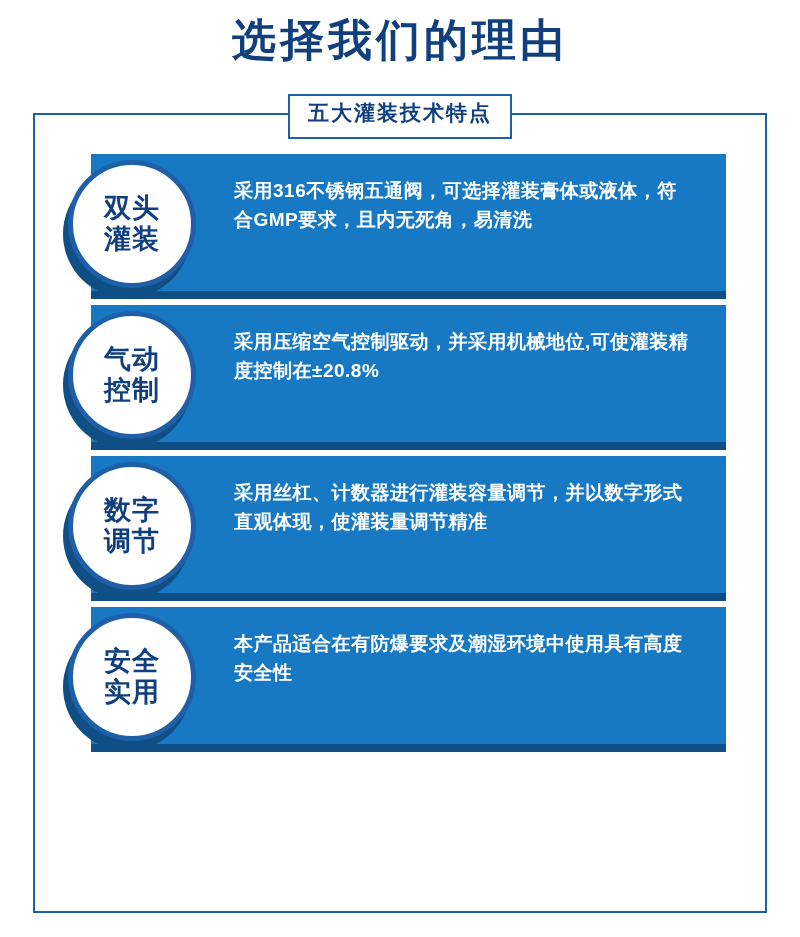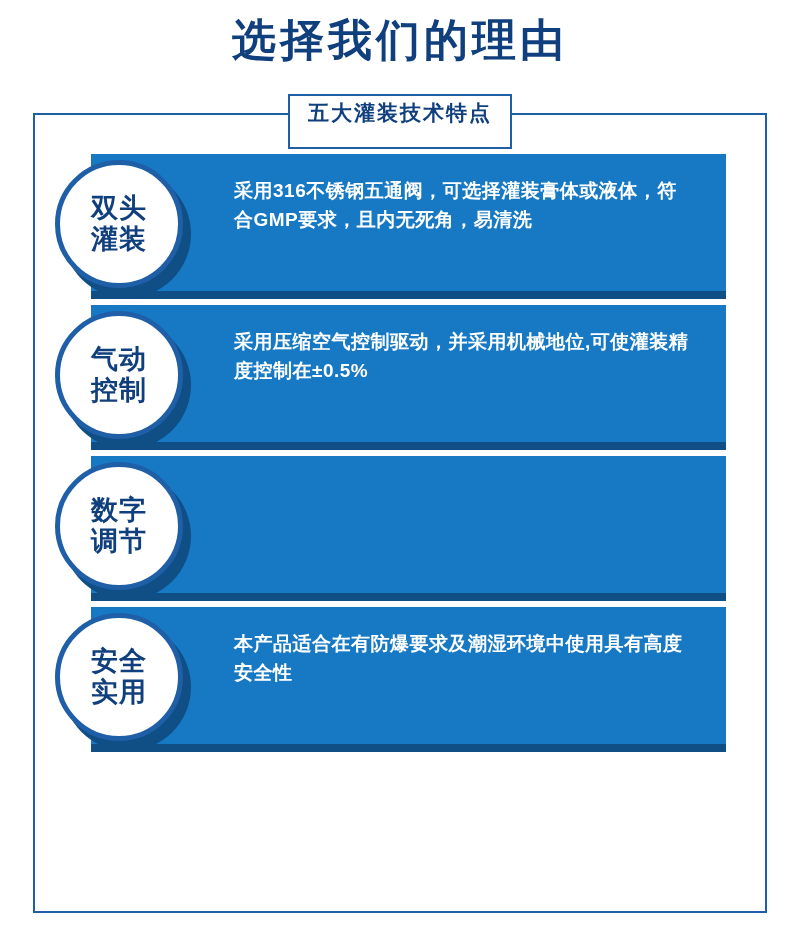--- a/index.html
+++ b/index.html
@@ -44,21 +44,21 @@
     right: 0;
     top: 94px;
     text-align: center;
     height: 40px;
     z-index: 5;
   }
   .subtitle {
     display: inline-block;
     background: #ffffff;
     border: 2px solid #1f5fa8;
-    padding: 5px 18px 23px 18px;
+    padding: 5px 18px 13px 18px;
     font-size: 21px;
     font-weight: bold;
     color: #103f7d;
     letter-spacing: 2px;
     line-height: 1.1;
   }
   .items {
     position: absolute;
     left: 33px;
     top: 148px;
@@ -91,21 +91,21 @@
     top: 28px;
     width: 455px;
     font-size: 19px;
     line-height: 1.55;
     color: #ffffff;
     font-weight: bold;
     letter-spacing: 0.5px;
   }
   .badge {
     position: absolute;
-    left: 22px;
+    left: 35px;
     top: 12px;
     width: 128px;
     height: 128px;
     border-radius: 50%;
     background: #ffffff;
     border: 5px solid #1f5fa8;
     box-sizing: border-box;
     display: flex;
     align-items: center;
     justify-content: center;
@@ -156,31 +156,32 @@
       <div class="badge-shadow"></div>
       <div class="badge">
         <span class="badge-text">双头
 灌装</span>
       </div>
     </div>
 
     <div class="item">
       <div class="bar-shadow"></div>
       <div class="bar"></div>
-      <div class="desc">采用压缩空气控制驱动，并采用机械地位,可使灌装精度控制在±0.5%</div>
+      <div class="desc">采用压缩空气控制驱动，并采用机械地位,可使灌装精度控制在±20.8%</div>
       <div class="badge-shadow"></div>
       <div class="badge">
         <span class="badge-text">气动
 控制</span>
       </div>
     </div>
 
     <div class="item">
       <div class="bar-shadow"></div>
       <div class="bar"></div>
+      <div class="desc">采用丝杠、计数器进行灌装容量调节，并以数字形式直观体现，使灌装量调节精准</div>
       <div class="badge-shadow"></div>
       <div class="badge">
         <span class="badge-text">数字
 调节</span>
       </div>
     </div>
 
 
     <div class="item">
       <div class="bar-shadow"></div>

